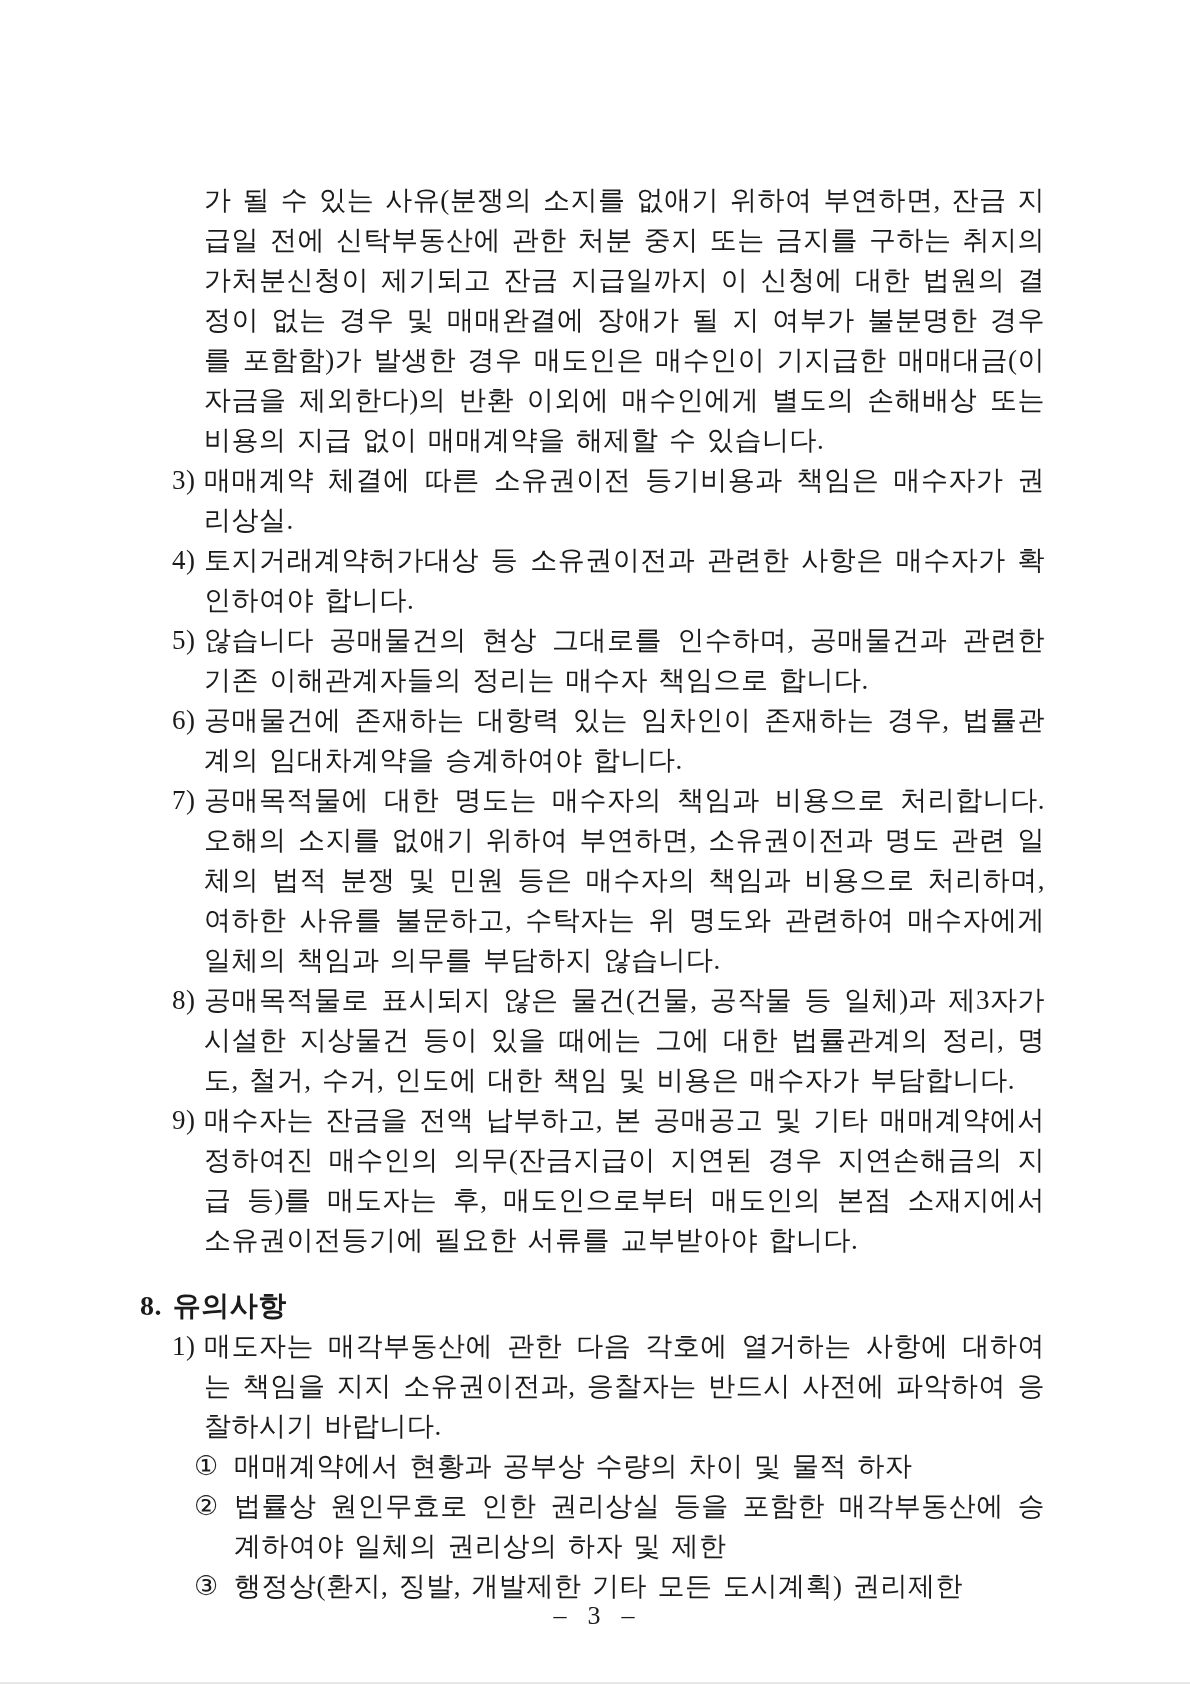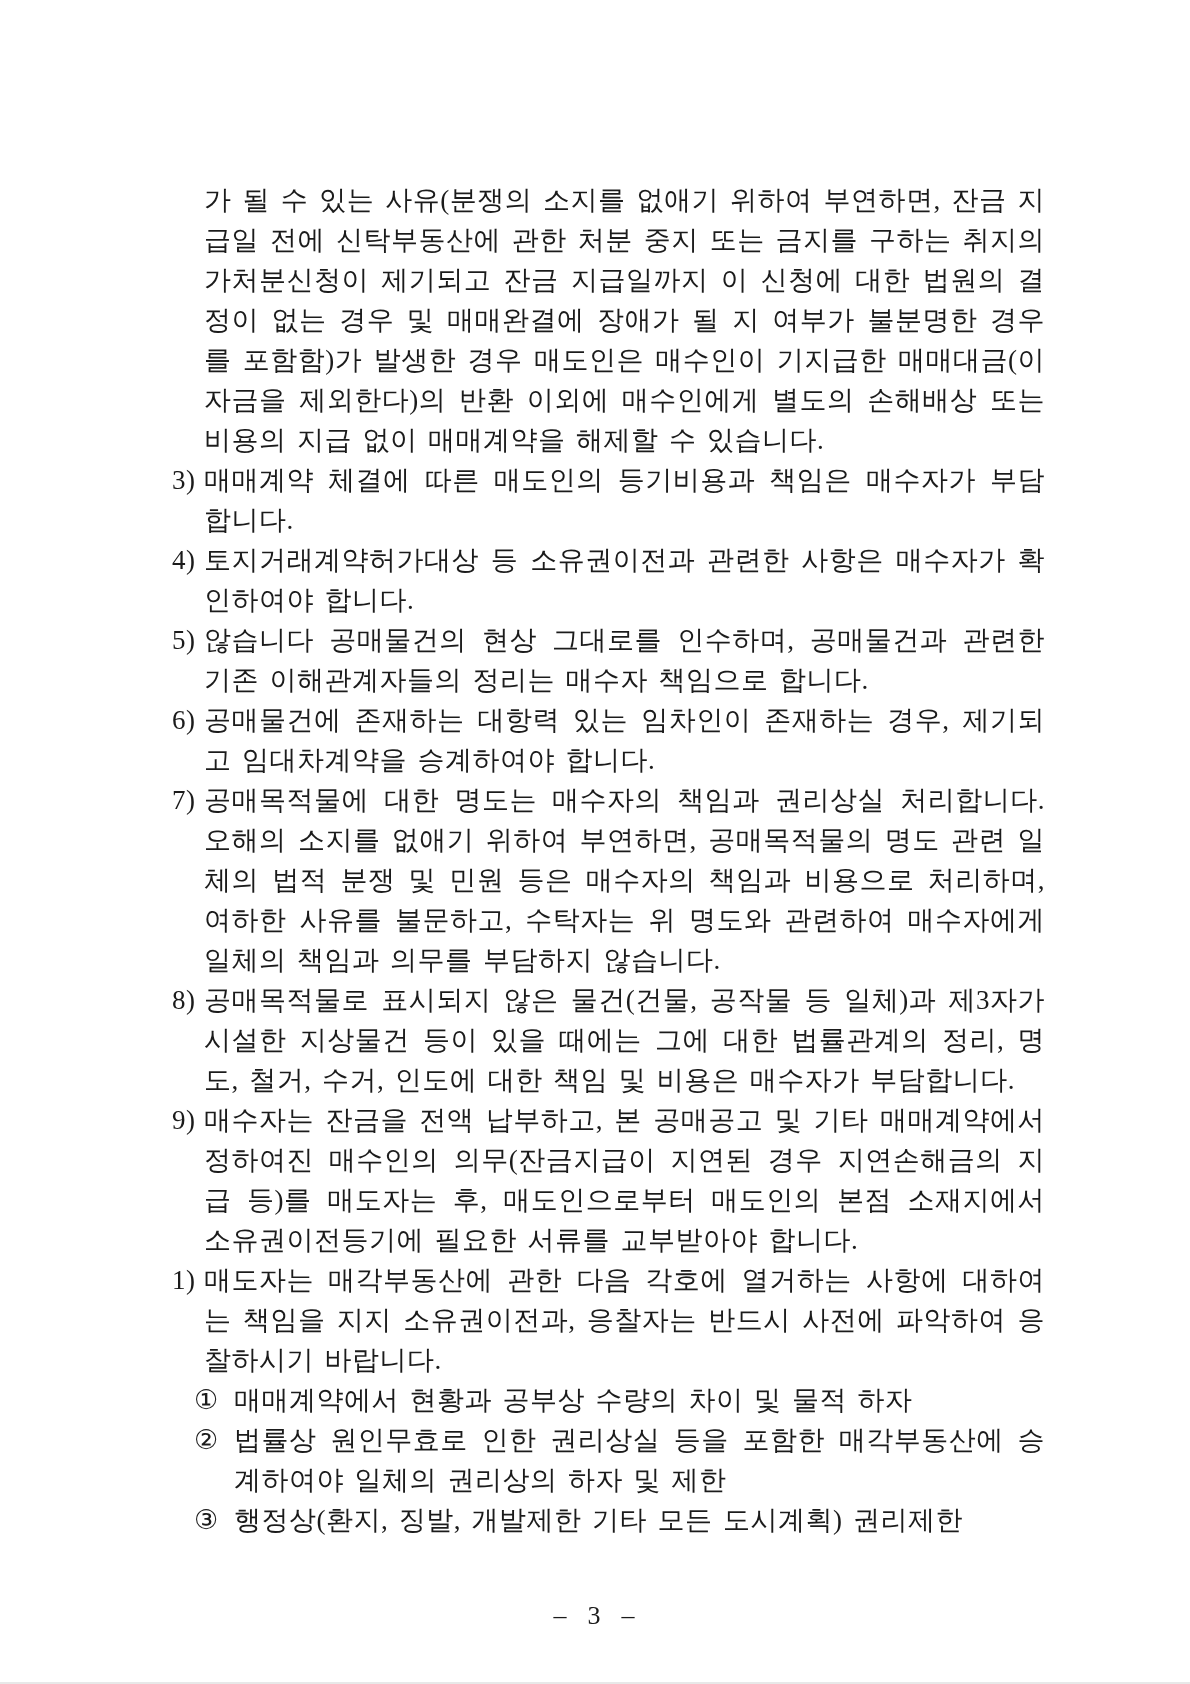--- a/index.html
+++ b/index.html
@@ -79,53 +79,54 @@
 </head>
 <body>
 
 <div class="page">
   <div class="content">
 
     <p class="cont-para">가 될 수 있는 사유(분쟁의 소지를 없애기 위하여 부연하면, 잔금 지급일 전에 신탁부동산에 관한 처분 중지 또는 금지를 구하는 취지의 가처분신청이 제기되고 잔금 지급일까지 이 신청에 대한 법원의 결정이 없는 경우 및 매매완결에 장애가 될 지 여부가 불분명한 경우를 포함함)가 발생한 경우 매도인은 매수인이 기지급한 매매대금(이자금을 제외한다)의 반환 이외에 매수인에게 별도의 손해배상 또는 비용의 지급 없이 매매계약을 해제할 수 있습니다.</p>
 
     <div class="item">
       <span class="num">3)</span>
-      <span class="text">매매계약 체결에 따른 매도인의 등기비용과 책임은 매수자가 부담합니다.</span>
+      <span class="text">매매계약 체결에 따른 소유권이전 등기비용과 책임은 매수자가 권리상실.</span>
     </div>
 
     <div class="item">
       <span class="num">4)</span>
       <span class="text">토지거래계약허가대상 등 소유권이전과 관련한 사항은 매수자가 확인하여야 합니다.</span>
     </div>
 
     <div class="item">
       <span class="num">5)</span>
       <span class="text">않습니다 공매물건의 현상 그대로를 인수하며, 공매물건과 관련한 기존 이해관계자들의 정리는 매수자 책임으로 합니다.</span>
     </div>
 
     <div class="item">
       <span class="num">6)</span>
-      <span class="text">공매물건에 존재하는 대항력 있는 임차인이 존재하는 경우, 제기되고 임대차계약을 승계하여야 합니다.</span>
+      <span class="text">공매물건에 존재하는 대항력 있는 임차인이 존재하는 경우, 법률관계의 임대차계약을 승계하여야 합니다.</span>
     </div>
 
     <div class="item">
       <span class="num">7)</span>
-      <span class="text">공매목적물에 대한 명도는 매수자의 책임과 권리상실 처리합니다. 오해의 소지를 없애기 위하여 부연하면, 공매목적물의 명도 관련 일체의 법적 분쟁 및 민원 등은 매수자의 책임과 비용으로 처리하며, 여하한 사유를 불문하고, 수탁자는 위 명도와 관련하여 매수자에게 일체의 책임과 의무를 부담하지 않습니다.</span>
+      <span class="text">공매목적물에 대한 명도는 매수자의 책임과 비용으로 처리합니다. 오해의 소지를 없애기 위하여 부연하면, 소유권이전과 명도 관련 일체의 법적 분쟁 및 민원 등은 매수자의 책임과 비용으로 처리하며, 여하한 사유를 불문하고, 수탁자는 위 명도와 관련하여 매수자에게 일체의 책임과 의무를 부담하지 않습니다.</span>
     </div>
 
     <div class="item">
       <span class="num">8)</span>
       <span class="text">공매목적물로 표시되지 않은 물건(건물, 공작물 등 일체)과 제3자가 시설한 지상물건 등이 있을 때에는 그에 대한 법률관계의 정리, 명도, 철거, 수거, 인도에 대한 책임 및 비용은 매수자가 부담합니다.</span>
     </div>
 
     <div class="item">
       <span class="num">9)</span>
       <span class="text">매수자는 잔금을 전액 납부하고, 본 공매공고 및 기타 매매계약에서 정하여진 매수인의 의무(잔금지급이 지연된 경우 지연손해금의 지급 등)를 매도자는 후, 매도인으로부터 매도인의 본점 소재지에서 소유권이전등기에 필요한 서류를 교부받아야 합니다.</span>
     </div>
 
+    <h2 class="sec-head">8. 유의사항</h2>
 
     <div class="item">
       <span class="num">1)</span>
       <span class="text">매도자는 매각부동산에 관한 다음 각호에 열거하는 사항에 대하여는 책임을 지지 소유권이전과, 응찰자는 반드시 사전에 파악하여 응찰하시기 바랍니다.</span>
     </div>
 
     <div class="subitem">
       <span class="num">①</span>
       <span class="text">매매계약에서 현황과 공부상 수량의 차이 및 물적 하자</span>
     </div>

